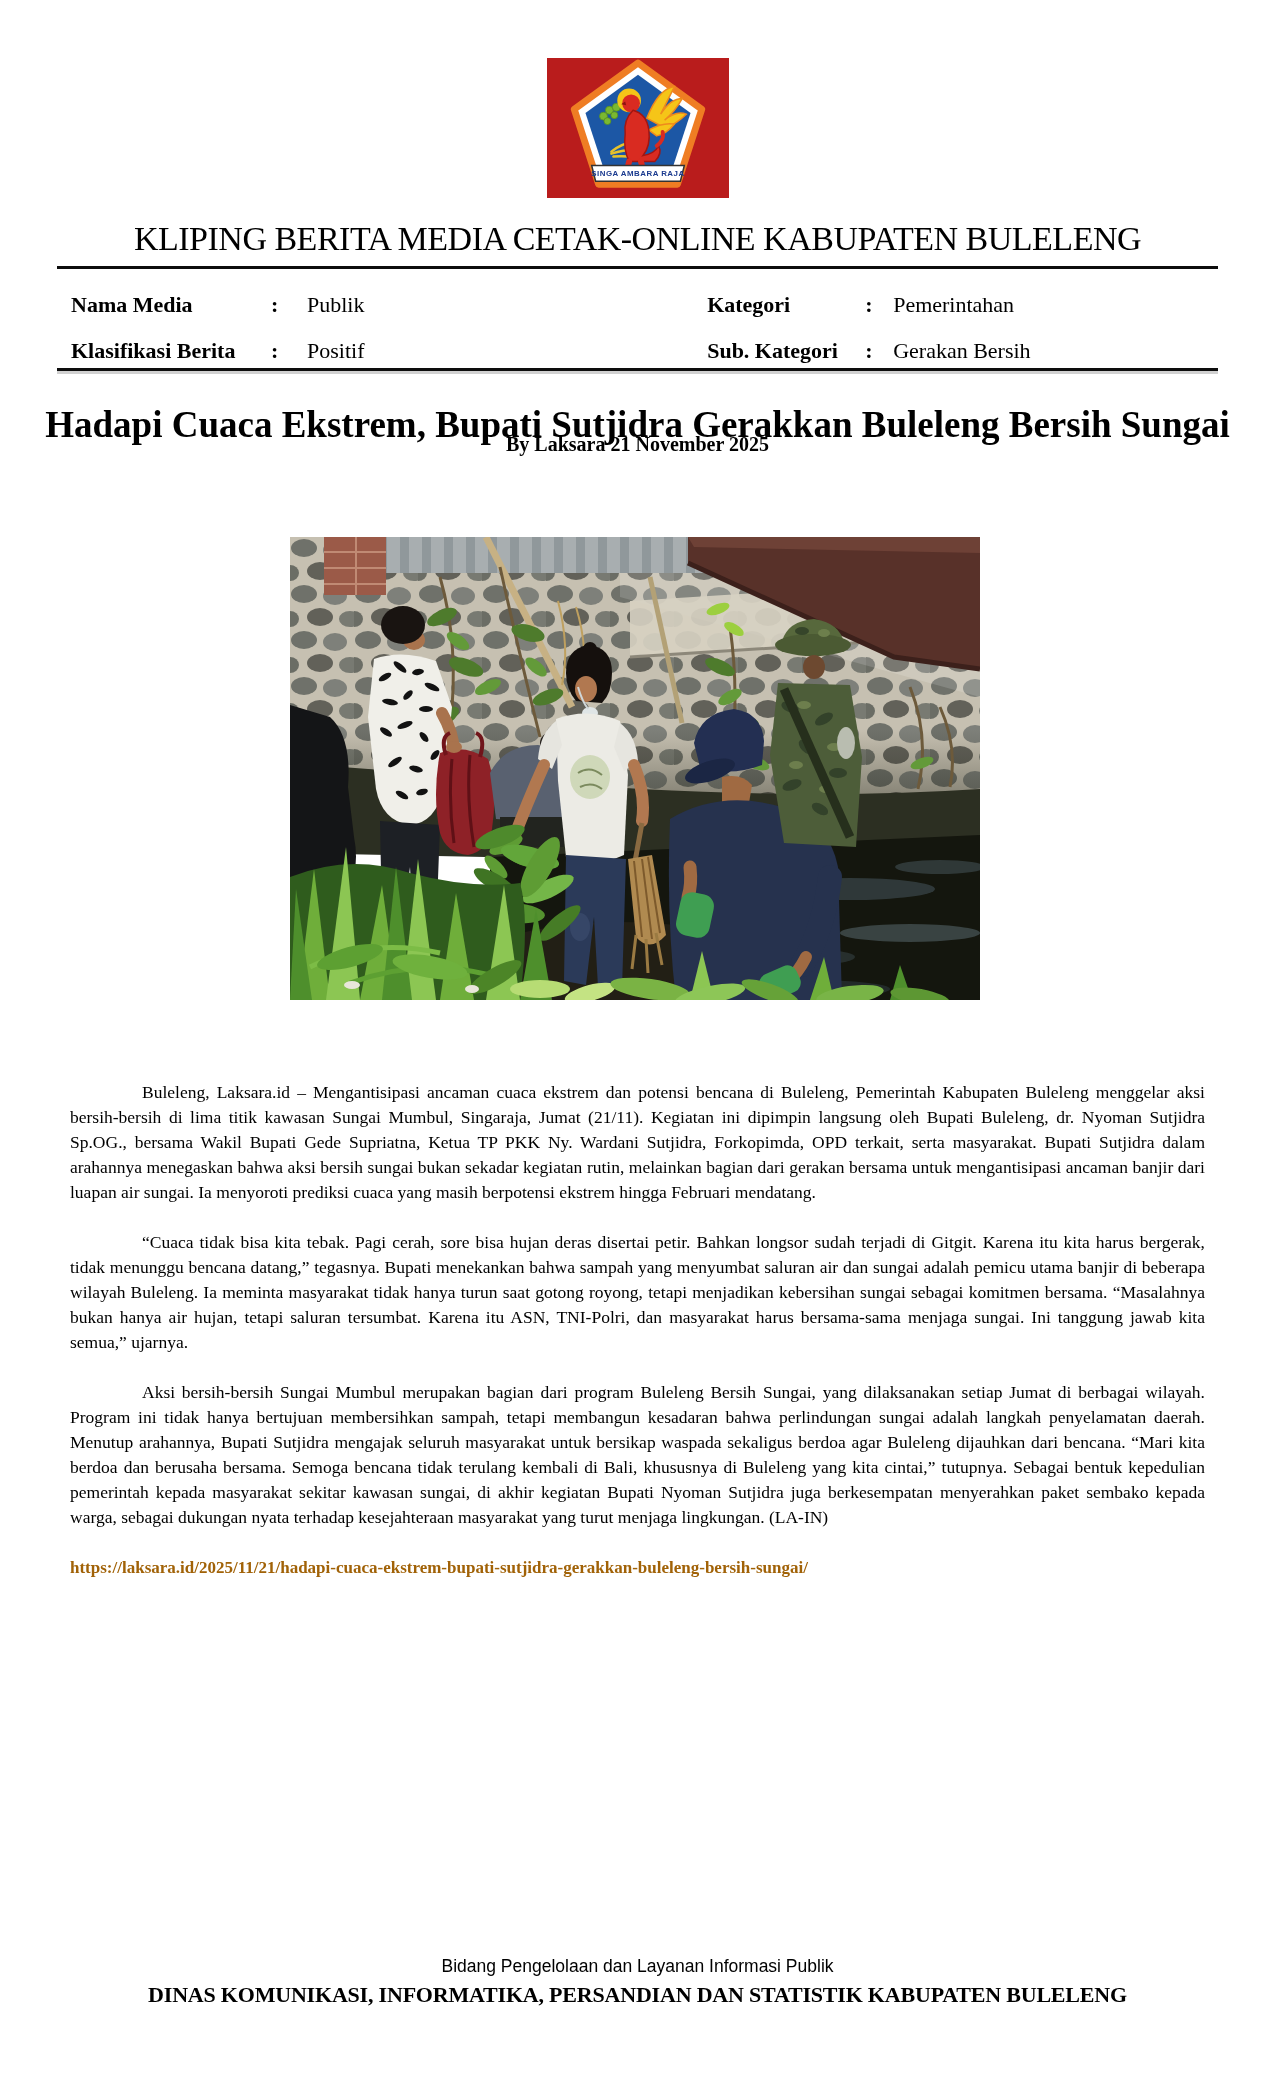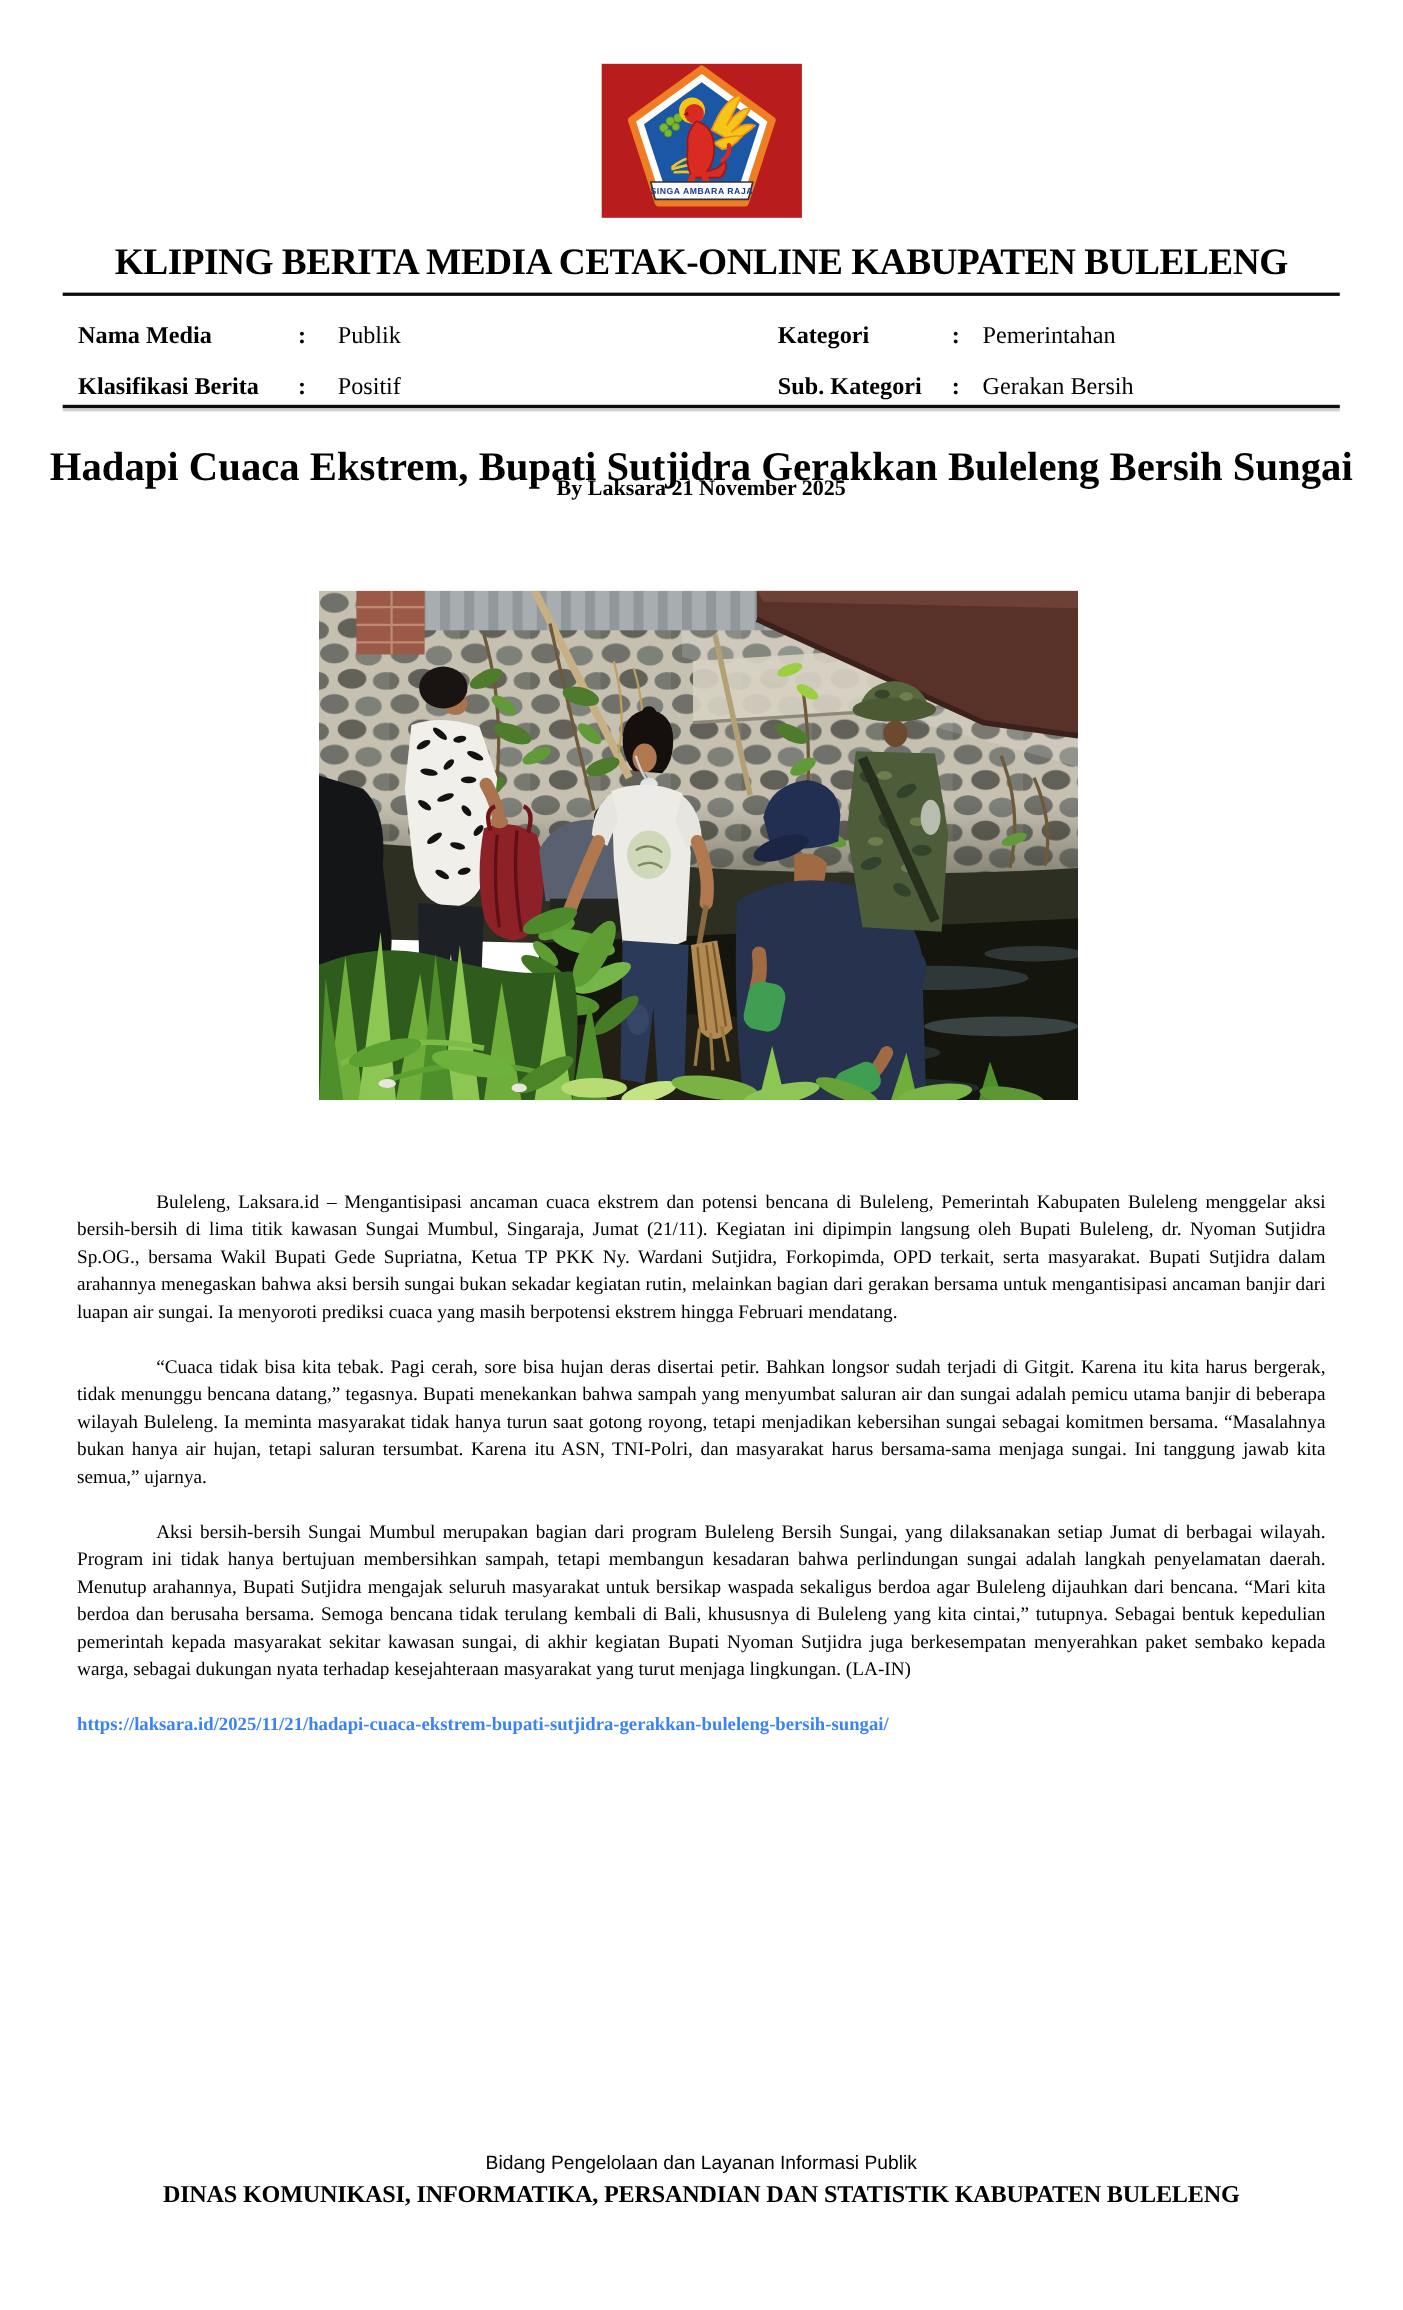--- a/index.html
+++ b/index.html
@@ -1,21 +1,21 @@
 <!DOCTYPE html>
 <html><head>
 <meta charset="utf-8">
 <style>
   html,body{margin:0;padding:0;background:#ffffff;}
   .page{position:relative;width:1275px;height:2100px;background:#ffffff;color:#000;
         font-family:"Liberation Serif",serif;overflow:hidden;}
   .logo-box{position:absolute;top:58px;left:50%;transform:translateX(-50%);
             width:182px;height:140px;background:#b91c1c;display:flex;align-items:center;justify-content:center;}
   .header-title{position:absolute;top:220px;left:0;width:100%;margin:0;text-align:center;
-                font-size:34px;font-weight:bold;letter-spacing:-0.5px;}
+                font-size:34px;font-weight:normal;letter-spacing:-0.5px;}
   .rule{position:absolute;left:57px;right:57px;height:3px;background:#0d0d0d;}
   .rule-top{top:266px;}
   .rule-mid{top:368px;box-shadow:0 3px 0 rgba(0,0,0,0.18);}
   .meta{position:absolute;top:282px;left:57px;right:57px;display:flex;}
   .meta-col{display:flex;flex-direction:column;}
   .meta-col.left{width:56%;justify-content:center;}
   .meta-col.right{width:44%;}
   .meta-row{height:46px;display:flex;align-items:center;font-size:22px;}
   .meta-col.left .meta-label{width:200px;font-weight:bold;padding-left:14px;}
   .meta-col.left .meta-sep{width:36px;font-weight:bold;}
@@ -25,21 +25,21 @@
   .article-title{position:absolute;top:403px;left:0;width:100%;margin:0;text-align:center;
                  font-size:37px;font-weight:bold;}
   .byline{position:absolute;top:433px;left:0;width:100%;text-align:center;
           font-size:20px;font-weight:bold;}
   .photo{position:absolute;top:537px;left:290px;width:690px;height:463px;}
   .photo svg{display:block;width:690px;height:463px;}
   .body-text{position:absolute;top:1080px;left:70px;width:1135px;
              font-size:17.5px;line-height:25px;text-align:justify;}
   .body-text p{margin:0 0 25px 0;text-indent:72px;}
   .source-url{display:block;margin-top:0;font-weight:bold;font-size:17px;
-              color:#3b82f6;text-decoration:none;}
+              color:#a16207;text-decoration:none;}
   .footer{position:absolute;top:1956px;left:0;width:100%;text-align:center;}
   .footer-line1{font-family:"Liberation Sans",sans-serif;font-size:17.5px;}
   .footer-line2{font-size:22px;font-weight:bold;margin-top:5px;letter-spacing:-0.2px;}
 </style>
 </head>
 <body>
 
 <div class="page">
 
   <div class="logo-box">

